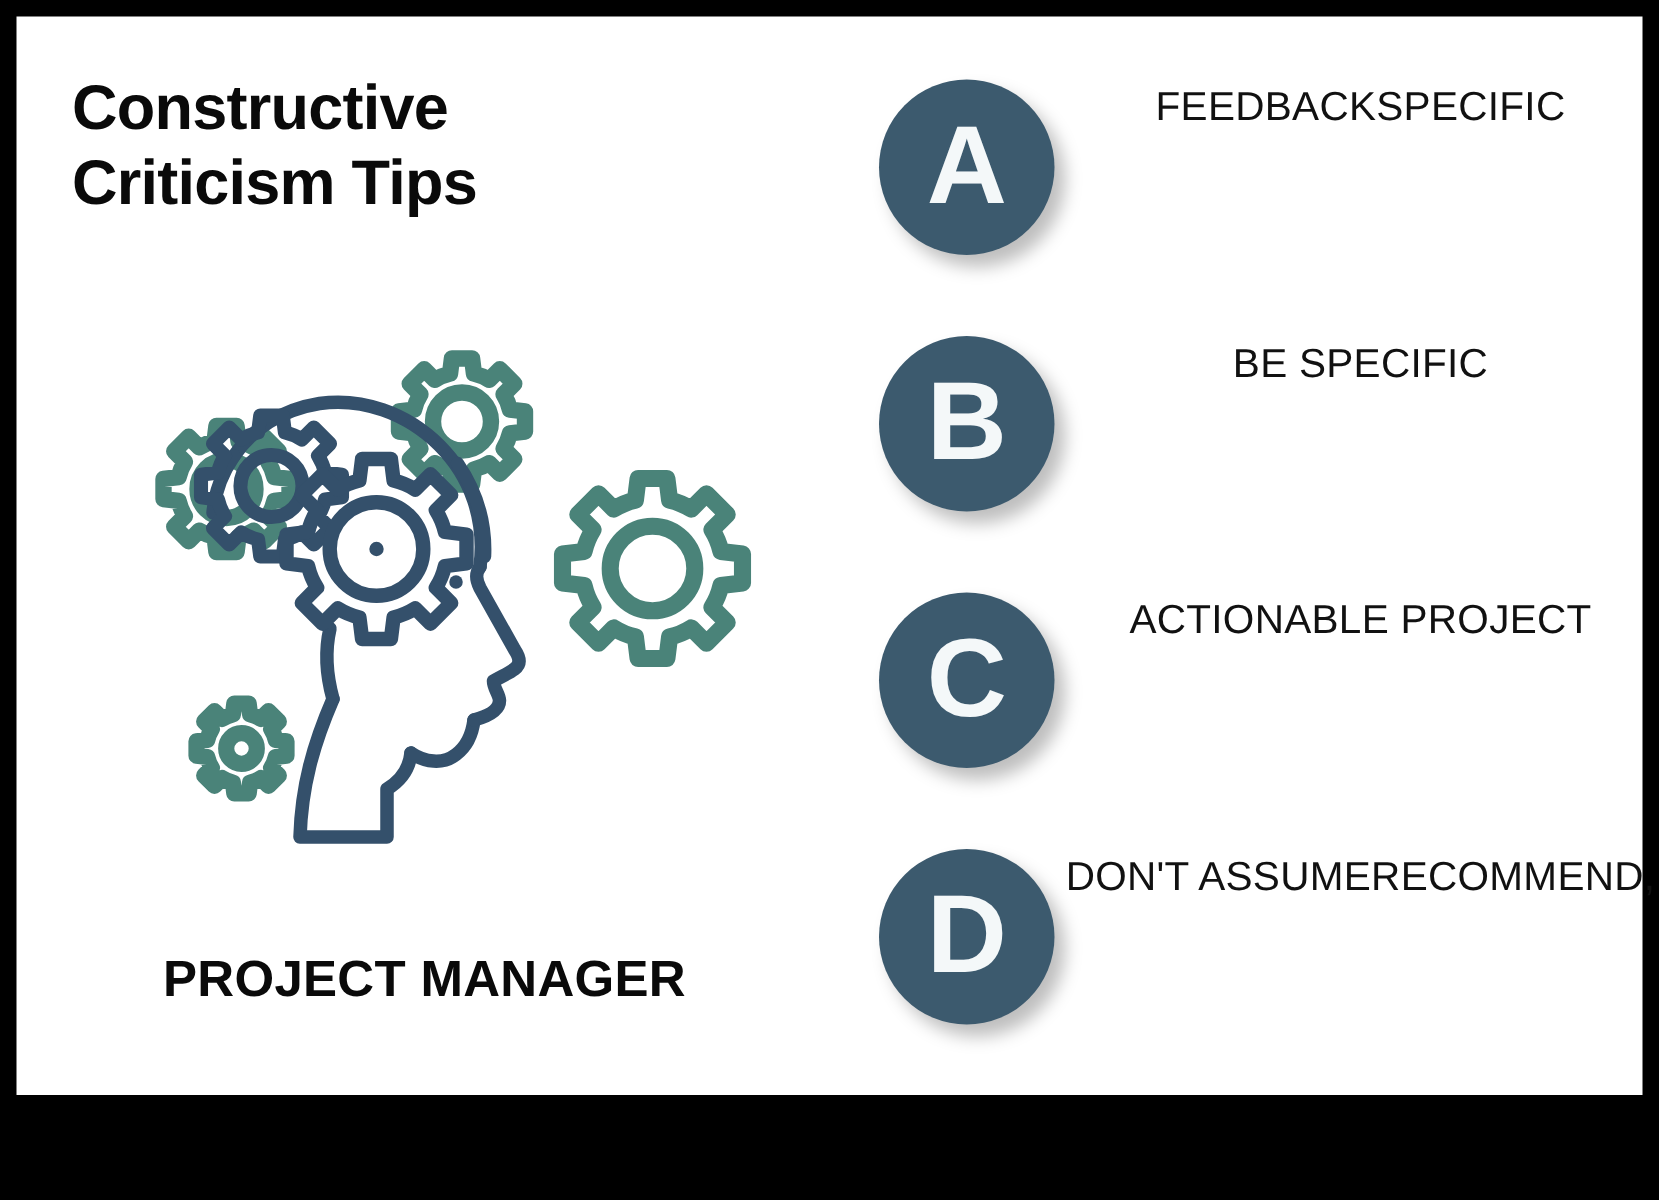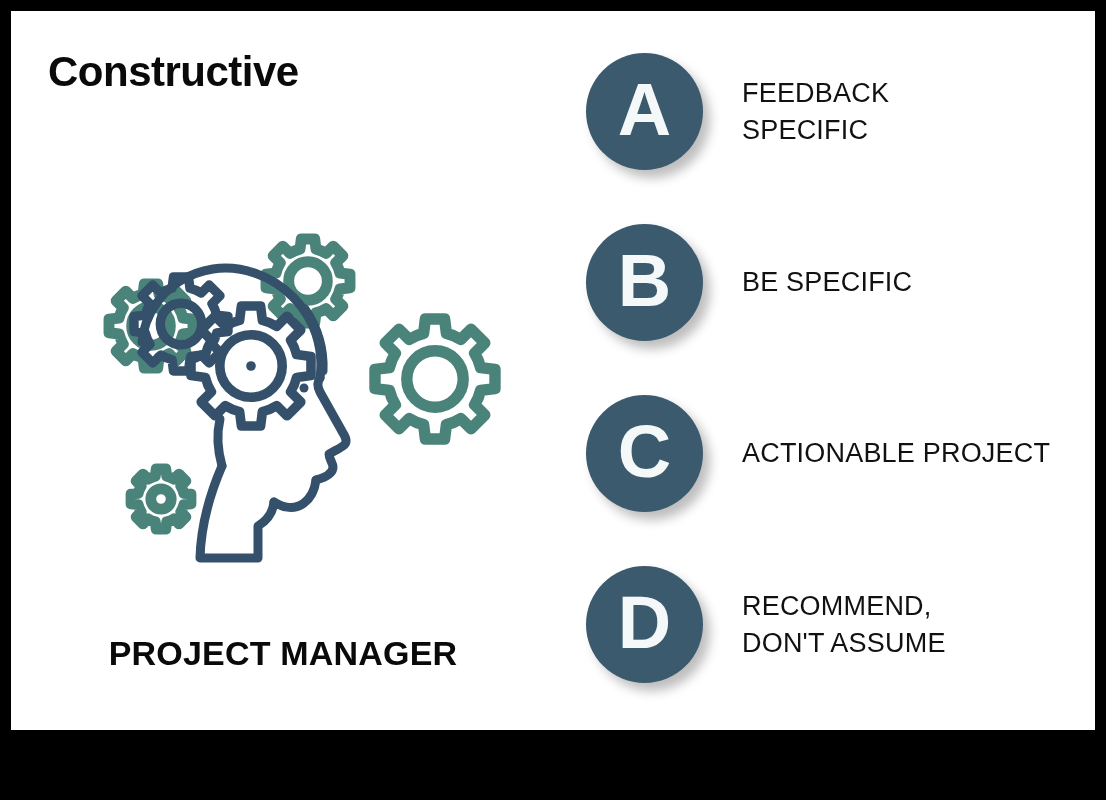--- a/index.html
+++ b/index.html
@@ -106,21 +106,20 @@
     letter-spacing: 0px;
     transform: translateY(-2px);
   }
   .tip-label {
     position: absolute;
     left: 156px;
     top: 0px;
     width: 330px;
     height: 117px;
     display: flex;
-    flex-direction: column;
     justify-content: center;
     font-size: 27px;
     line-height: 1.36;
     font-weight: normal;
     letter-spacing: 0.2px;
     color: #111111;
   }
   .tip-label .line {
     display: block;
     white-space: nowrap;
@@ -128,20 +127,21 @@
 </style>
 </head>
 <body>
 
 <div id="poster">
 
   <div id="card">
 
     <div id="title">
       <span class="line">Constructive</span>
+      <span class="line">Criticism Tips</span>
     </div>
 
     <div id="illustration">
       <svg viewBox="0 0 460 400" xmlns="http://www.w3.org/2000/svg">
         <defs>
 
           <g id="gear8">
             <path d="M -16,-100 L 16,-100 L 19,-76
                      A 78,78 0 0 1 43,-66 L 60,-83 L 83,-60 L 66,-43
                      A 78,78 0 0 1 76,-19 L 100,-16 L 100,16 L 76,19
@@ -254,20 +254,20 @@
         <div class="tip-label">
           <span class="line">ACTIONABLE PROJECT</span>
         </div>
       </div>
 
       <div class="tip-row">
         <div class="tip-badge">
           <span class="tip-letter">D</span>
         </div>
         <div class="tip-label">
+          <span class="line">DON'T ASSUME</span>
           <span class="line">RECOMMEND,</span>
-          <span class="line">DON'T ASSUME</span>
         </div>
       </div>
 
     </div>
   </div>
 </div>
 
 </body></html>

